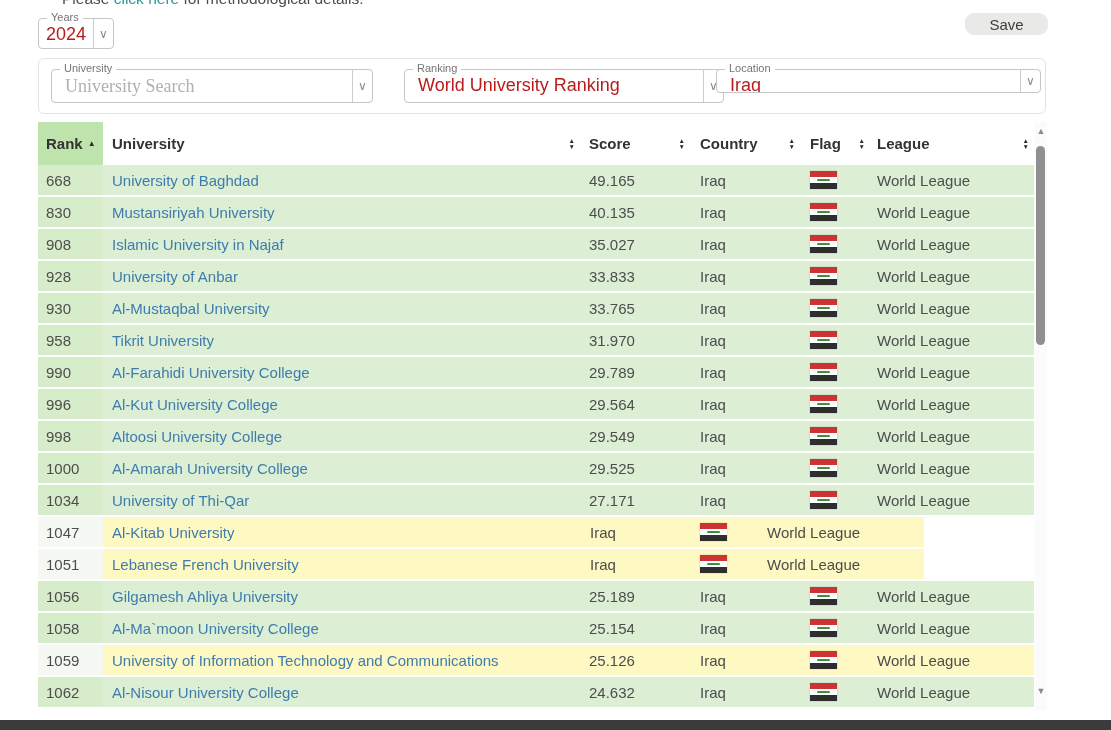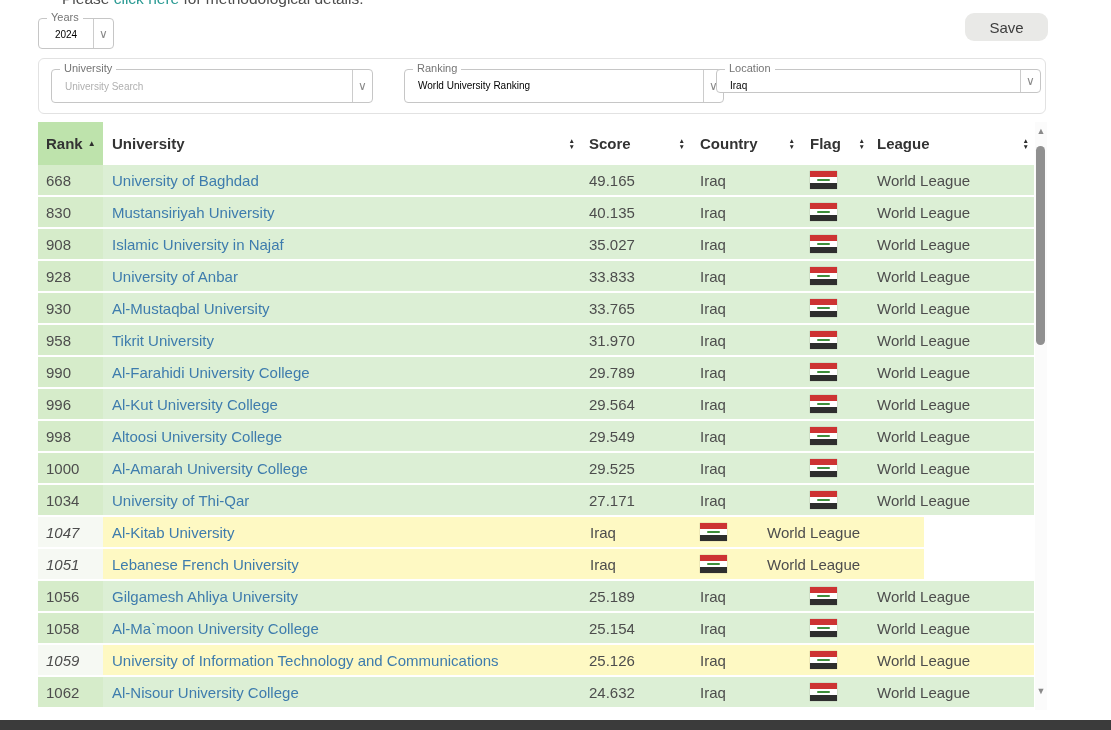--- a/index.html
+++ b/index.html
@@ -9,28 +9,28 @@
     font-family:"Liberation Sans", "DejaVu Sans", sans-serif; background:#fff;
   }
 
   
   .top-note { position:absolute; left:62px; top:-10px; font-size:15.5px; color:#4d4d4d; white-space:nowrap; }
   .top-note a { color:#2a9a93; text-decoration:none; cursor:pointer; }
 
   
   .sel { position:absolute; border:1px solid #c6c6c6; border-radius:4px; display:flex; background:#fff; cursor:pointer; }
   .sel .flabel { position:absolute; top:-8px; left:8px; font-size:11px; color:#757575; background:#fff; padding:0 4px; line-height:12px; }
-  .sel .fvalue { flex:1; font-size:10px; color:#000000; line-height:31px; padding-left:13px; white-space:nowrap; overflow:hidden; }
+  .sel .fvalue { flex:1; font-size:18px; color:#b91c1c; line-height:31px; padding-left:13px; white-space:nowrap; overflow:hidden; }
   .sel .fvalue.centered { text-align:center; padding-left:0; }
-  .sel input.fvalue { border:none; outline:none; padding-top:0; padding-bottom:0; background:transparent; font-family:Liberation Sans, sans-serif; }
+  .sel input.fvalue { border:none; outline:none; padding-top:0; padding-bottom:0; background:transparent; font-family:Liberation Serif, serif; }
   .sel input.fvalue::placeholder { color:#b0b0b0; opacity:1; }
   .sel .arrowbox { width:20px; border-left:1px solid #ccc; display:flex; align-items:center; justify-content:center; color:#8a8a8a; font-size:12px; }
 
   .years { left:38px; top:18px; width:76px; height:31px; }
-  .save-btn { position:absolute; left:965px; top:13px; width:83px; height:28px; background:#e9e9e7; border:none;
+  .save-btn { position:absolute; left:965px; top:13px; width:83px; height:22px; background:#e9e9e7; border:none;
     border-radius:9px; font-size:15px; color:#3d3d3d; font-family:inherit; cursor:pointer; }
 
   .filter-box { position:absolute; left:38px; top:58px; width:1008px; height:56px; border:1px solid #e2e2e2; border-radius:6px; background:#fff; }
   .f-univ { left:12px; top:10px; width:322px; height:34px; }
   .f-rank { left:365px; top:10px; width:320px; height:34px; }
   .f-loc  { left:677px; top:10px; width:325px; height:24px; }
 
   
   .table-wrap { position:absolute; left:38px; top:122px; width:1009px; height:588px; overflow:hidden; }
   .thead { display:flex; width:996px; height:43px; }
@@ -45,21 +45,21 @@
   .sort-both { display:flex; flex-direction:column; align-items:center; margin-left:auto; margin-right:5px; color:#2d2d2d; }
   .sort-both span { font-size:6.5px; line-height:6px; }
   .sort-asc { font-size:8px; color:#2d2d2d; margin-left:5px; }
 
   .tbody { width:996px; }
   .row { display:flex; width:996px; height:32px; }
   .cell { display:flex; align-items:center; font-size:15px; color:#4d4d4d; border-bottom:2px solid #fff; overflow:hidden; white-space:nowrap; }
   .row.shaded .cell { background:#dcefd5; }
   .row.shaded .cell.col-rank { background:#d6ecca; }
   .row.plain .cell { background:#fef9c3; }
-  .row.plain .cell.col-rank { background:#f6f9f3;font-style:italic; }
+  .row.plain .cell.col-rank { background:#f6f9f3; }
   .cell a { color:#3e7cad; text-decoration:none; cursor:pointer; }
 
   .flag { width:27px; height:18px; position:relative; flex:0 0 auto;
     background:linear-gradient(to bottom,#cd3333 0%,#cd3333 33.4%,#ffffff 33.4%,#ffffff 66.7%,#2e2e2e 66.7%,#2e2e2e 100%);
     box-shadow:0 0 1px rgba(0,0,0,0.35); }
   .flag::after { content:""; position:absolute; left:7px; top:8px; width:13px; height:2px; background:#3f8f3c; border-radius:1px; }
 
   
   .scrollbar { position:absolute; right:0; top:0; width:12px; height:588px; background:#fbfbfb; }
   .sb-up, .sb-down { position:absolute; left:0; right:0; text-align:center; color:#8a8a8a; font-size:9px; line-height:10px; cursor:pointer; }

